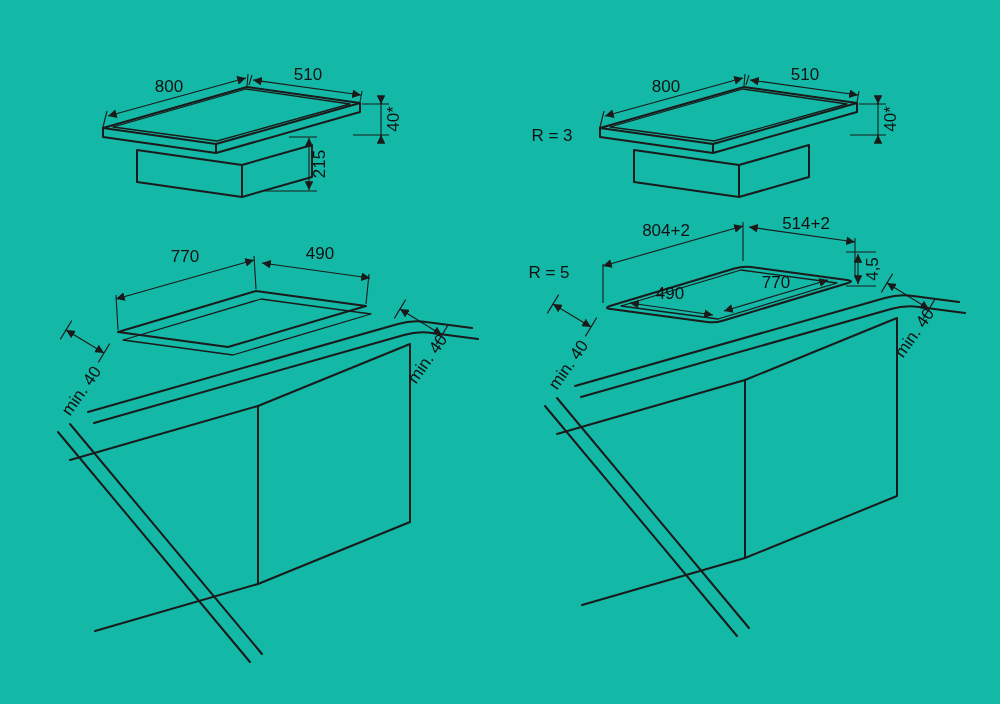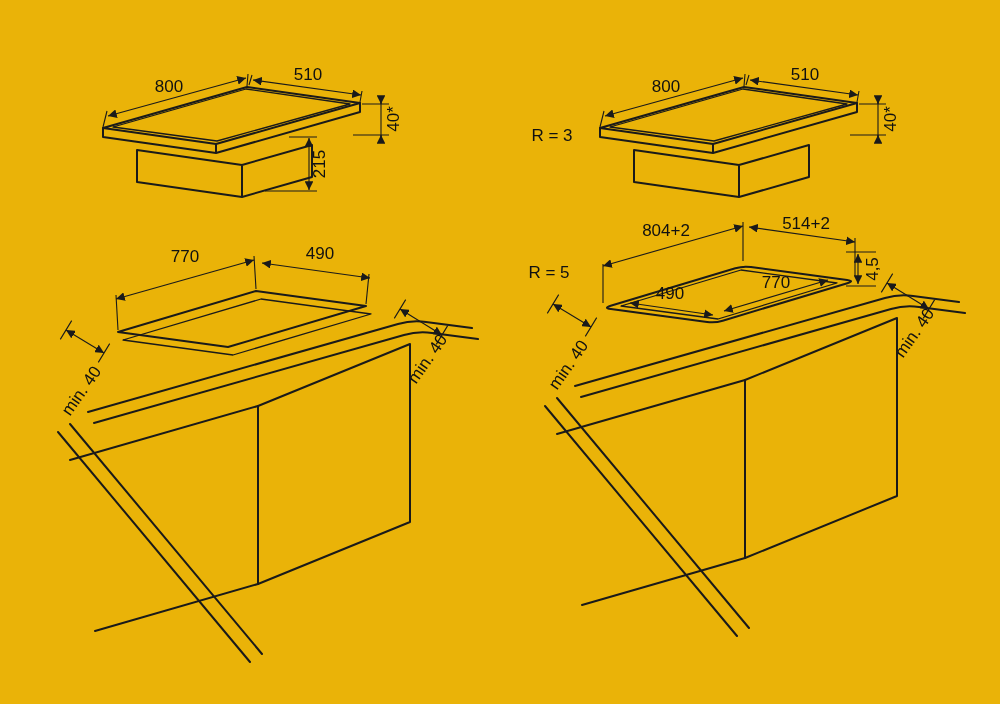--- a/index.html
+++ b/index.html
@@ -1,16 +1,16 @@
 <!DOCTYPE html>
 <html><head>
 <meta charset="utf-8">
 <style>
   html,body{margin:0;padding:0;background:#ffffff;}
-  .canvas{position:relative;width:1000px;height:704px;background:#eab308;overflow:hidden;}
+  .canvas{position:relative;width:1000px;height:704px;background:#14b8a6;overflow:hidden;}
   svg text{font-family:"Liberation Sans",sans-serif;font-size:17px;fill:#111;}
   .ln{stroke:#1a1a1a;stroke-width:2;fill:none;stroke-linecap:round;stroke-linejoin:round;}
   .thin{stroke:#1a1a1a;stroke-width:1.3;fill:none;stroke-linejoin:round;}
   .dim{stroke:#1a1a1a;stroke-width:1.1;fill:none;}
 </style>
 </head>
 <body>
 
 <div class="canvas">
 <svg width="1000" height="704" viewBox="0 0 1000 704">

